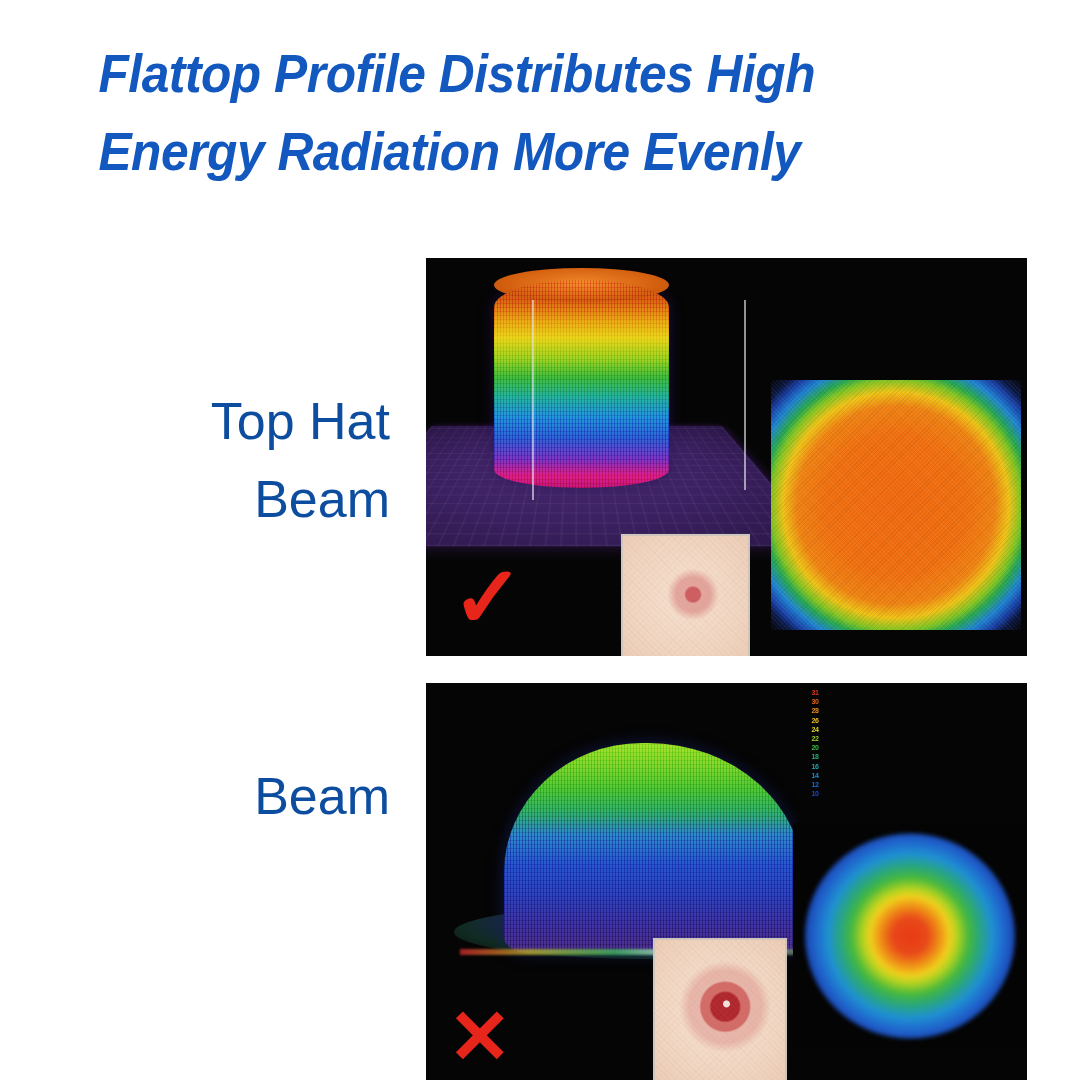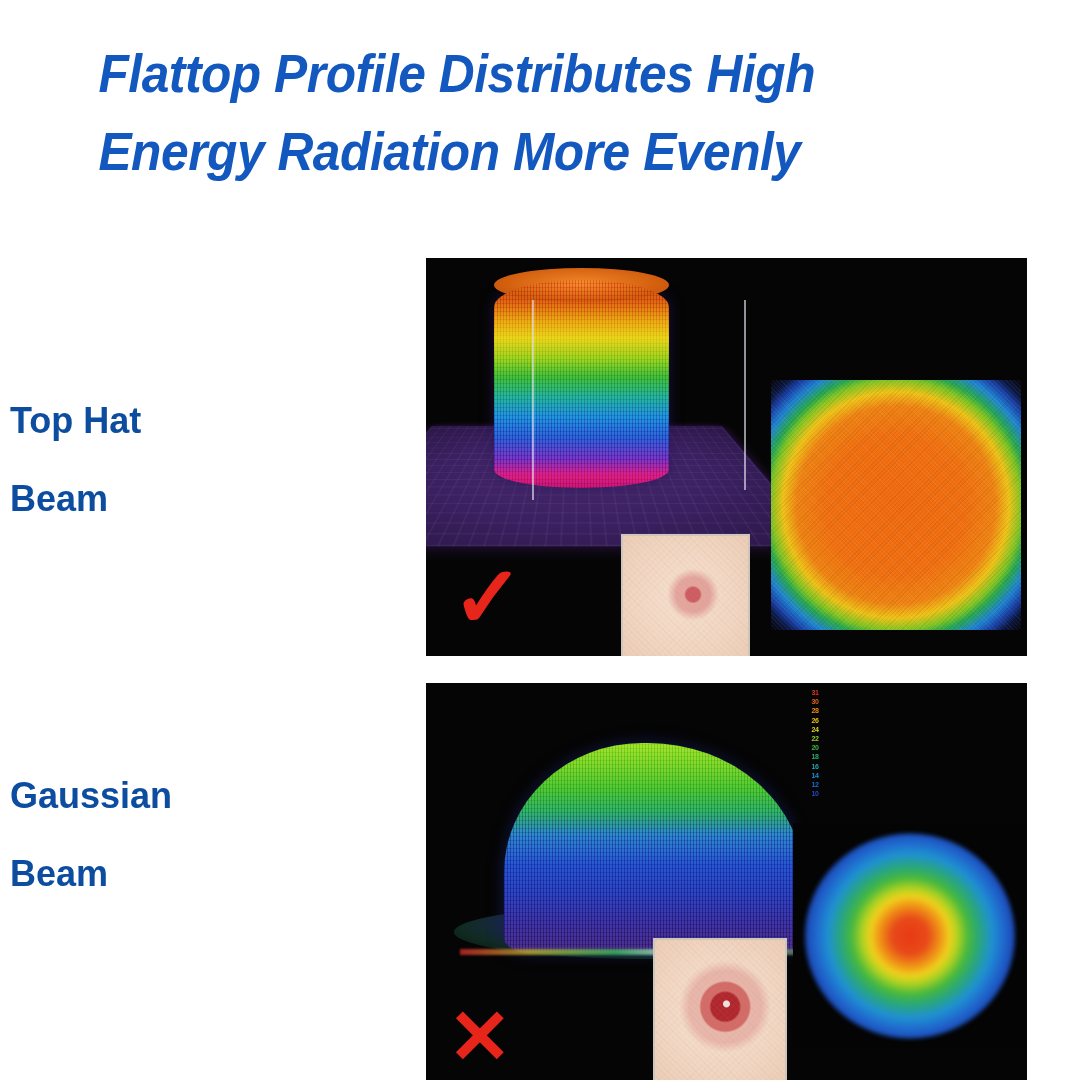--- a/index.html
+++ b/index.html
@@ -34,25 +34,25 @@
     color: #1258bf;
     transform: scaleX(0.92);
     white-space: nowrap;
   }
 
   
   .row-label {
     position: absolute;
     width: 380px;
     left: 10px;
-    text-align: left;
+    text-align: right;
     color: #0d4da0;
     font-family: "Liberation Sans", sans-serif;
-    font-weight: bold;
-    font-size: 36px;
+    font-weight: normal;
+    font-size: 52px;
     line-height: 78px;
   }
   #label-tophat { top: 382px; }
   #label-gaussian { top: 757px; }
   .row-label span { display: block; }
 
   
   .panel {
     position: absolute;
     left: 426px;
@@ -274,21 +274,20 @@
   <span class="title-line">Flattop Profile Distributes High</span>
   <span class="title-line">Energy Radiation More Evenly</span>
 </div>
 
 <div class="row-label" id="label-tophat">
   <span>Top Hat</span>
   <span>Beam</span>
 </div>
 
 <div class="row-label" id="label-gaussian">
-  <span>Gaussian</span>
   <span>Beam</span>
 </div>
 
 <div class="panel" id="panel-tophat">
 
   <div id="tophat-base"></div>
   <div id="tophat-cyl"></div>
   <div id="tophat-grid-l"></div>
   <div id="tophat-grid-r"></div>
 

